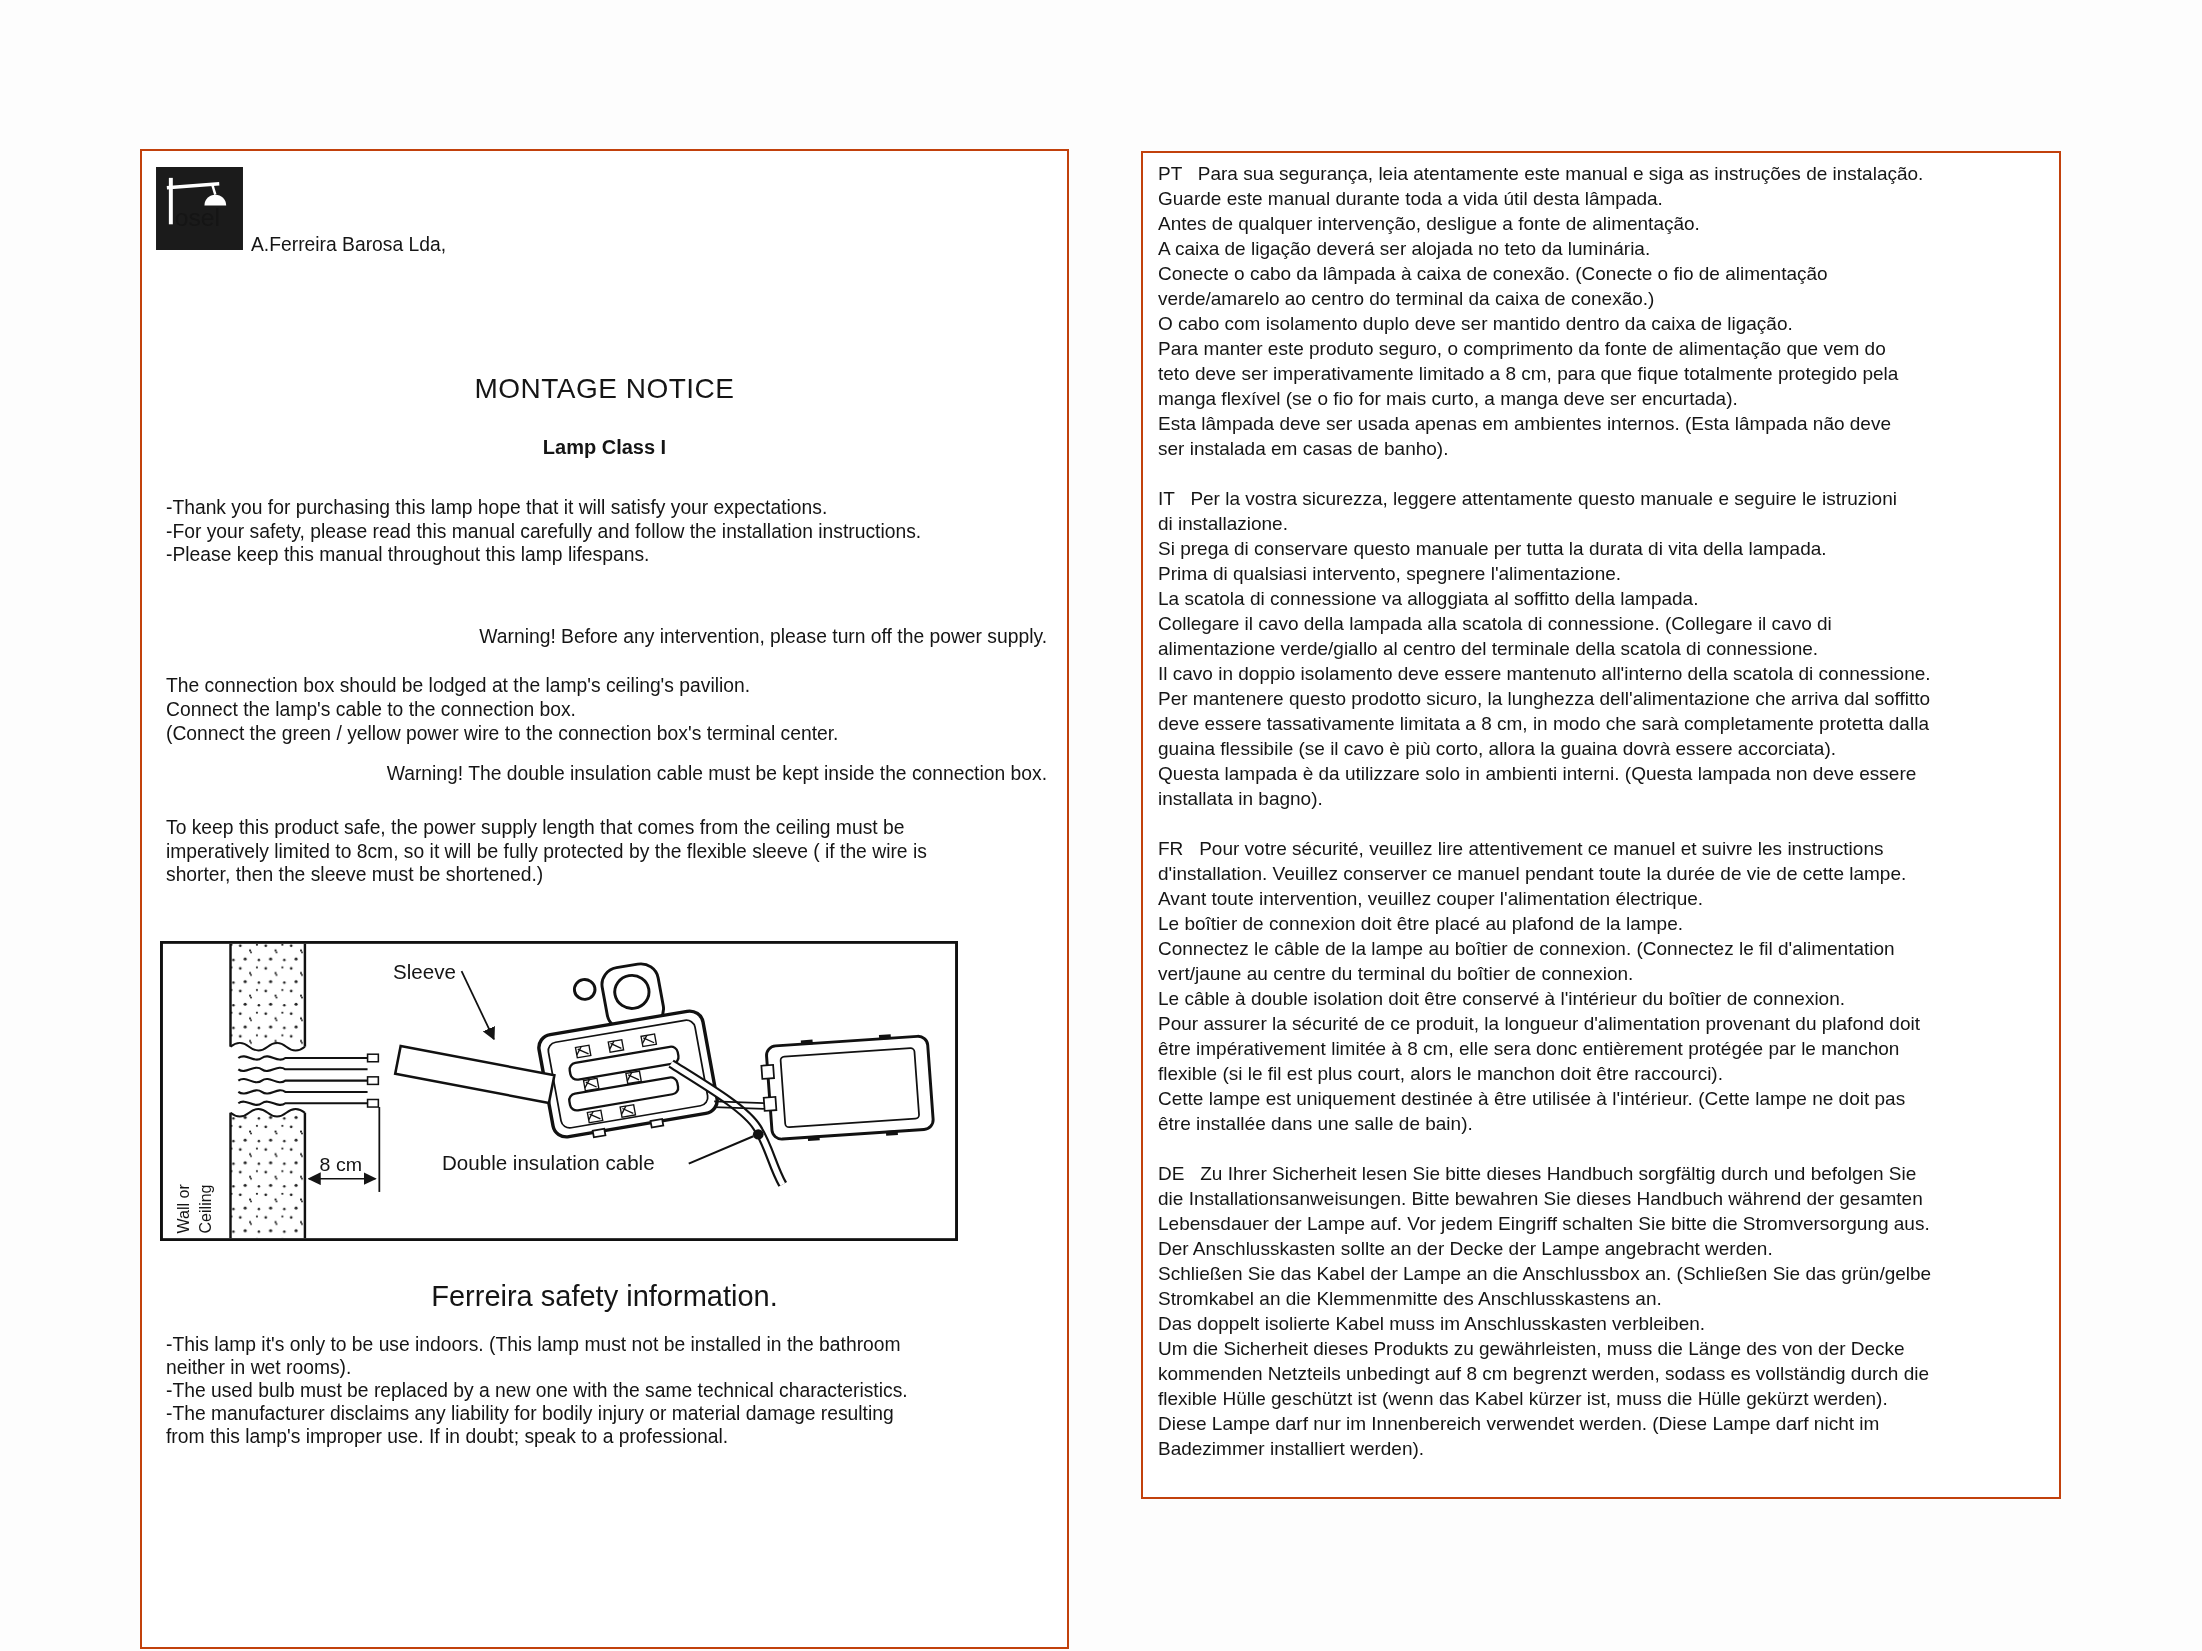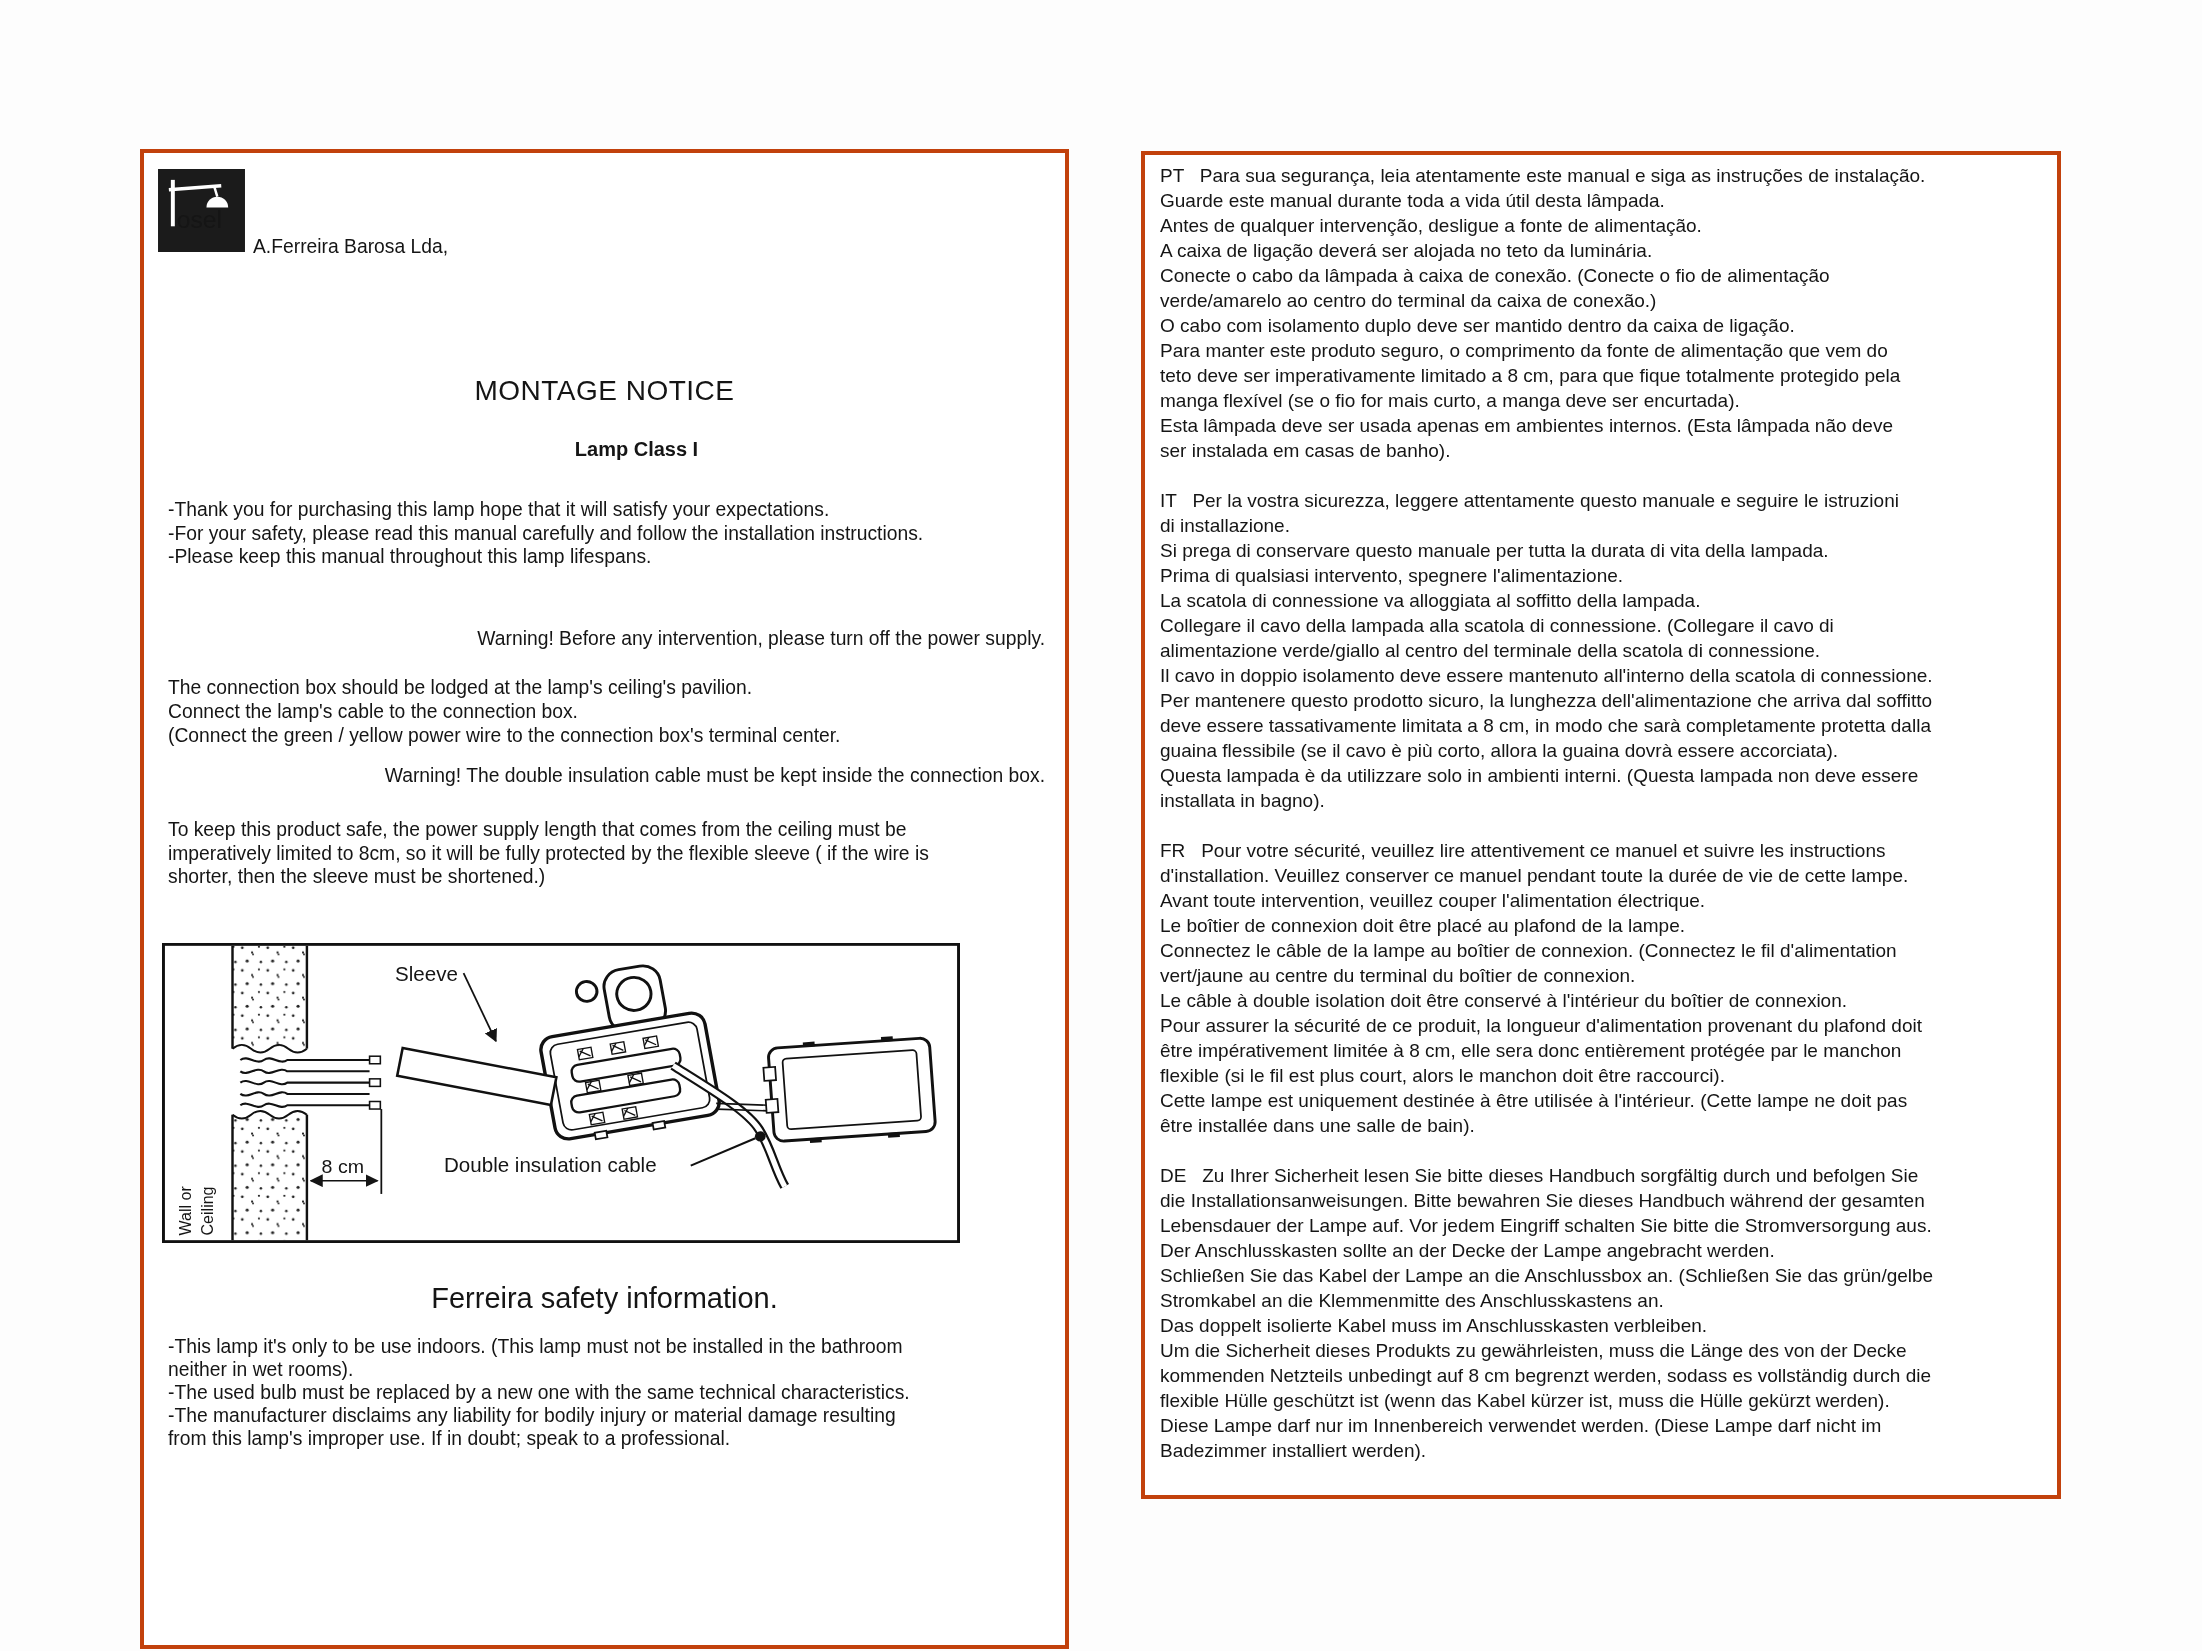--- a/index.html
+++ b/index.html
@@ -2,21 +2,21 @@
 <html><head>
 <meta charset="utf-8">
 <style>
   html,body{margin:0;padding:0;}
   body{
     width:2203px;height:1651px;position:relative;
     background:#fdfdfd;color:#151515;
     font-family:"Liberation Sans", sans-serif;
     -webkit-font-smoothing:antialiased;
   }
-  .page{position:absolute;background:#ffffff;border:4px solid #c2410c;box-sizing:border-box;}
+  .page{position:absolute;background:#ffffff;border:2px solid #c2410c;box-sizing:border-box;}
   #page-left{left:140px;top:149px;width:929px;height:1500px;}
   #page-right{left:1141px;top:151px;width:920px;height:1348px;}
   .abs{position:absolute;}
   .lines{white-space:pre-wrap;font-size:19.3px;line-height:23.6px;}
   .center{left:0;width:100%;text-align:center;}
   .doc-title{font-size:28px;letter-spacing:0.5px;}
   .doc-subtitle{font-size:20px;font-weight:bold;}
   .section-heading{font-size:29px;}
   .warning{font-size:19.3px;font-weight:normal;white-space:pre-wrap;text-align:right;}
   .company-name{font-size:19.3px;}
@@ -40,21 +40,21 @@
     <path d="M 49 39 A 11 11 0 0 1 71 39 Z" fill="#fff"></path>
 
     <text x="19" y="60" font-size="25" fill="#fff">osel</text>
   </svg>
 
   <div class="abs company-name" style="left:109px;top:83px;">A.Ferreira Barosa Lda,</div>
 
 
   <div class="abs center doc-title" style="top:222px;">MONTAGE NOTICE</div>
 
-  <div class="abs center doc-subtitle" style="top:285px;padding-left:32px;">Lamp Class I</div>
+  <div class="abs center doc-subtitle" style="top:285px;">Lamp Class I</div>
 
   <div class="abs lines" style="left:24px;top:345px;right:20px;">-Thank you for purchasing this lamp hope that it will satisfy your expectations.
 -For your safety, please read this manual carefully and follow the installation instructions.
 -Please keep this manual throughout this lamp lifespans.</div>
 
 
   <div class="abs warning" style="left:24px;top:475px;right:20px;">Warning! Before any intervention, please turn off the power supply.</div>
 
   <div class="abs lines" style="left:24px;top:523px;right:20px;line-height:24px;">The connection box should be lodged at the lamp's ceiling's pavilion.
 Connect the lamp's cable to the connection box.

